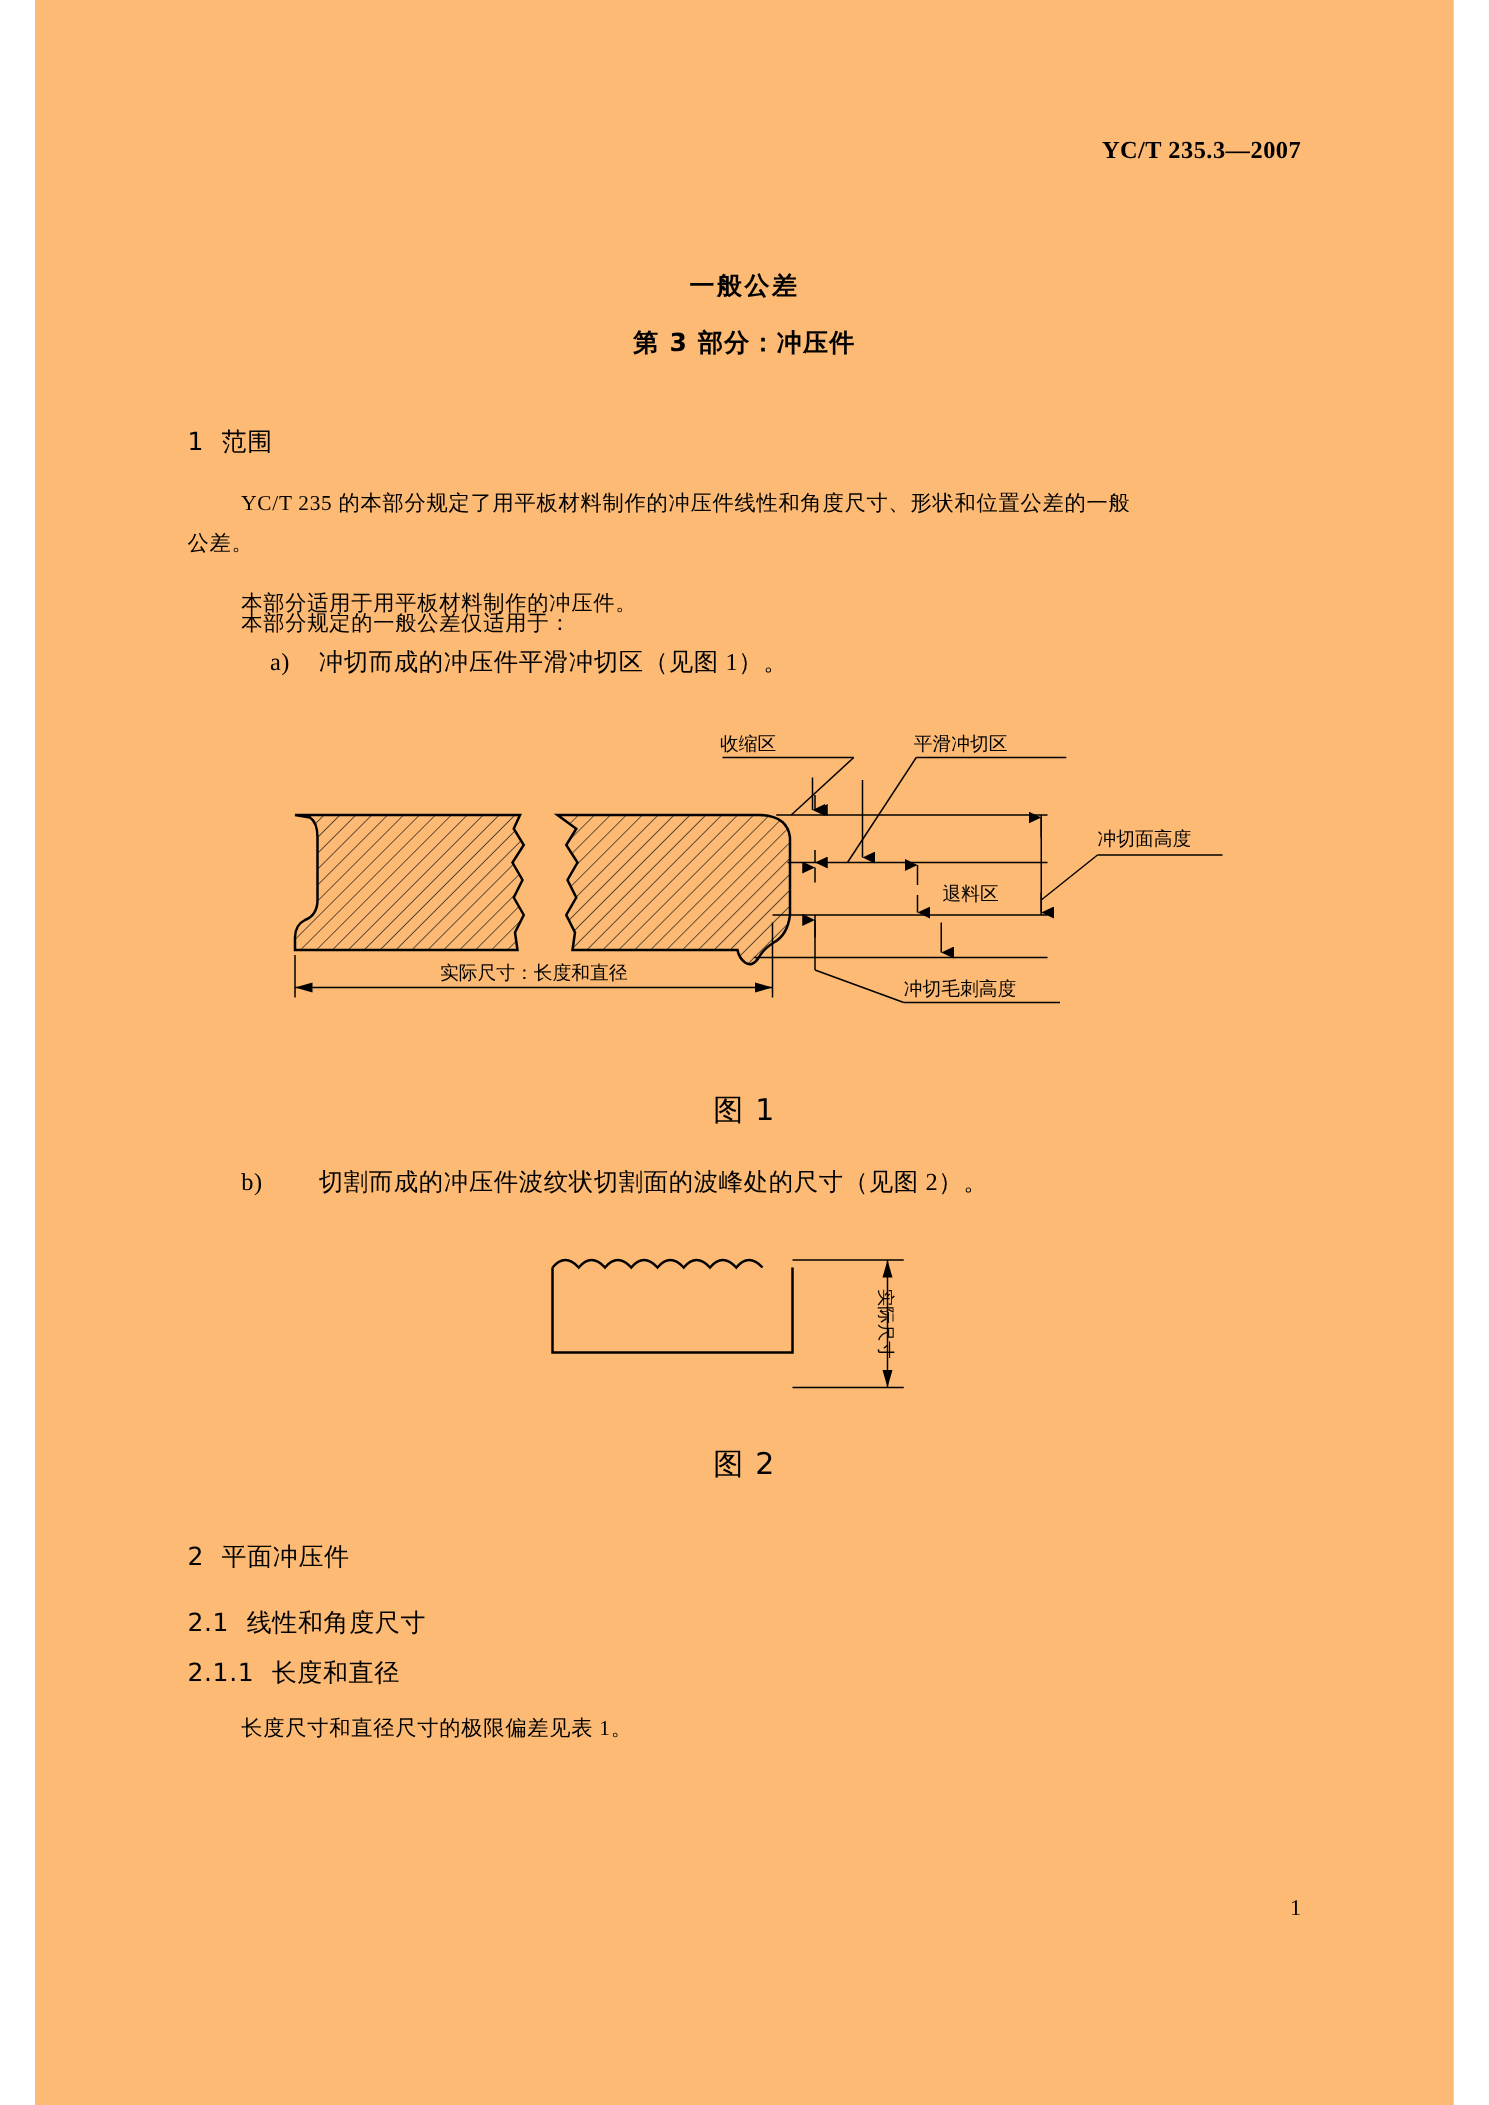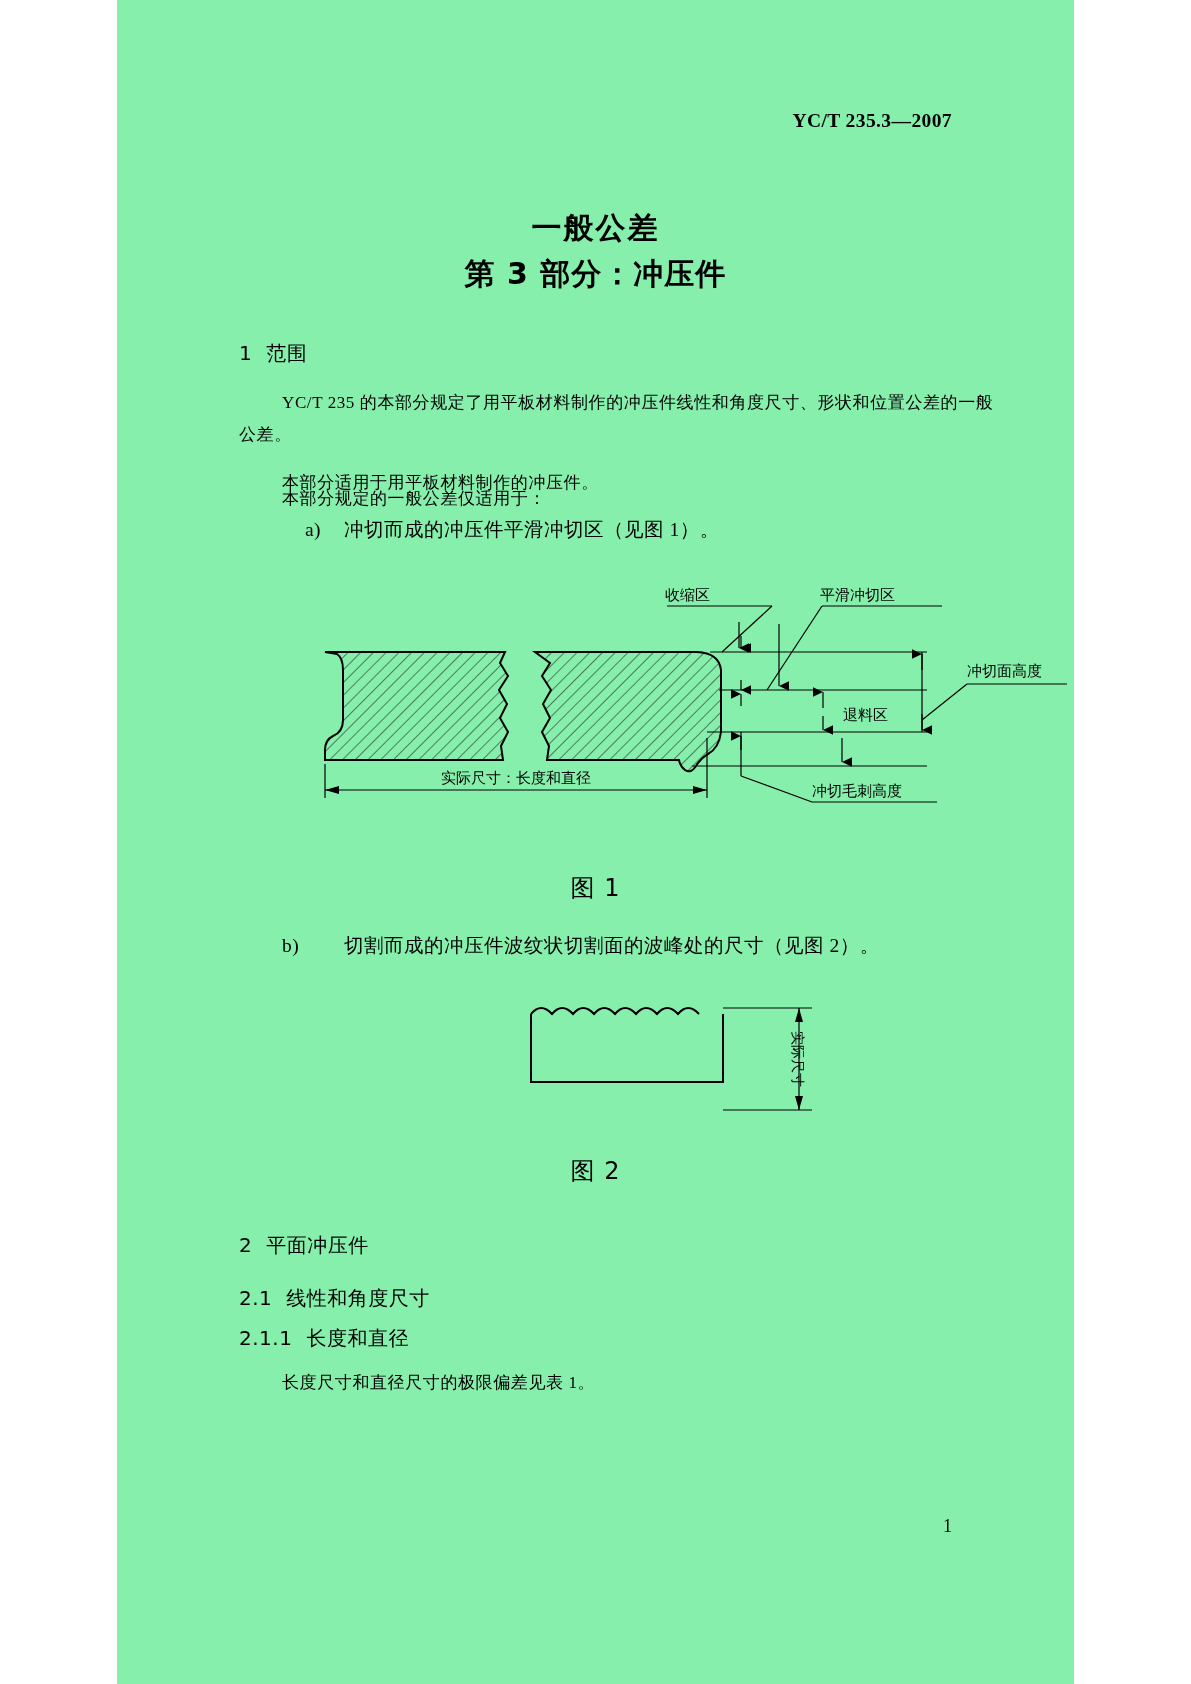--- a/index.html
+++ b/index.html
@@ -6,24 +6,24 @@
     margin: 0;
     padding: 0;
     background: #ffffff;
   }
   body {
     font-family: "Liberation Serif", "DejaVu Serif", serif;
     color: #000000;
   }
   .page {
     position: relative;
-    width: 957px;
+    width: 1135px;
     height: 1684px;
     margin: 0 auto;
-    background: #86efac;
+    background: #fdba74;
     overflow: hidden;
   }
 
   
   .page-header {
     position: absolute;
     top: 110px;
     right: 122px;
     font-family: "Liberation Serif", "DejaVu Serif", serif;
     font-size: 19.5px;
@@ -34,21 +34,21 @@
 
   
   .doc-title {
     position: absolute;
     left: 0;
     right: 0;
     top: 205px;
     text-align: center;
     font-family: "DejaVu Sans", "Liberation Sans", sans-serif;
     font-weight: bold;
-    font-size: 30px;
+    font-size: 20px;
     line-height: 46px;
     letter-spacing: 2px;
   }
   .doc-title .line2 {
     letter-spacing: 1px;
   }
 
   
   .sec-h {
     position: absolute;

